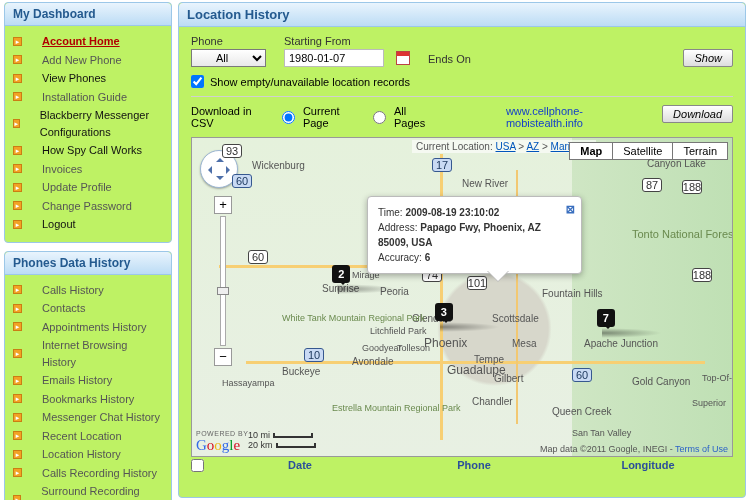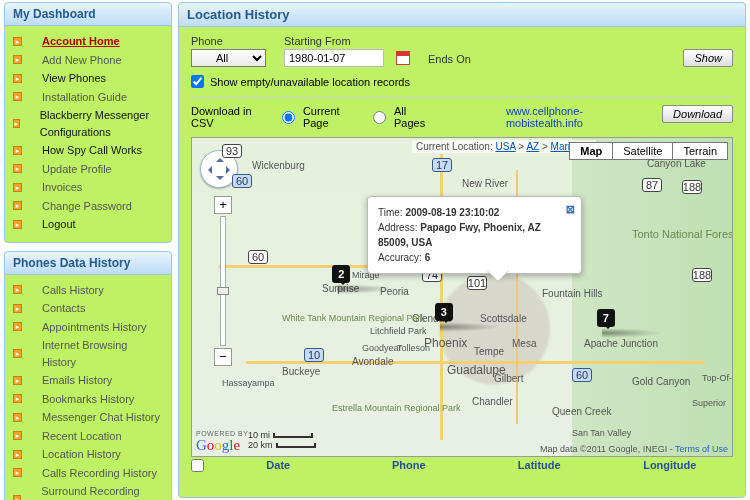--- a/index.html
+++ b/index.html
@@ -261,25 +261,25 @@
         <div class="nav-item strong">
           <span class="bullet">▸</span>
           <span>Blackberry Messenger Configurations</span>
         </div>
         <div class="nav-item strong">
           <span class="bullet">▸</span>
           <span>How Spy Call Works</span>
         </div>
         <div class="nav-item">
           <span class="bullet">▸</span>
+          <span>Invoices</span>
+        </div>
+        <div class="nav-item">
+          <span class="bullet">▸</span>
           <span>Update Profile</span>
-        </div>
-        <div class="nav-item">
-          <span class="bullet">▸</span>
-          <span>Invoices</span>
         </div>
         <div class="nav-item">
           <span class="bullet">▸</span>
           <span>Change Password</span>
         </div>
         <div class="nav-item strong">
           <span class="bullet">▸</span>
           <span>Logout</span>
         </div>
       </div>
@@ -421,22 +421,22 @@
 
       <div class="city-label" style="left:60px;top:22px;">Wickenburg</div>
       <div class="city-label" style="left:270px;top:40px;">New River</div>
       <div class="city-label" style="left:455px;top:20px;">Canyon Lake</div>
       <div class="city-label" style="left:440px;top:90px;font-size:11px;color:#6a8a4e;">Tonto National Forest</div>
       <div class="city-label" style="left:130px;top:145px;">Surprise</div>
       <div class="city-label" style="left:160px;top:132px;font-size:9px;">Mirage</div>
       <div class="city-label" style="left:188px;top:148px;">Peoria</div>
       <div class="city-label" style="left:220px;top:175px;">Glendale</div>
       <div class="city-label" style="left:232px;top:198px;font-size:12px;">Phoenix</div>
-      <div class="city-label" style="left:288px;top:175px;">Scottsdale</div>
-      <div class="city-label" style="left:282px;top:208px;">Tempe</div>
+      <div class="city-label" style="left:300px;top:175px;">Scottsdale</div>
+      <div class="city-label" style="left:282px;top:216px;">Tempe</div>
       <div class="city-label" style="left:320px;top:200px;">Mesa</div>
       <div class="city-label" style="left:350px;top:150px;">Fountain Hills</div>
       <div class="city-label" style="left:178px;top:188px;font-size:9px;">Litchfield Park</div>
       <div class="city-label" style="left:160px;top:218px;">Avondale</div>
       <div class="city-label" style="left:170px;top:205px;font-size:9px;">Goodyear</div>
       <div class="city-label" style="left:205px;top:205px;font-size:9px;">Tolleson</div>
       <div class="city-label" style="left:90px;top:228px;">Buckeye</div>
       <div class="city-label" style="left:255px;top:225px;font-size:12px;">Guadalupe</div>
       <div class="city-label" style="left:302px;top:235px;">Gilbert</div>
       <div class="city-label" style="left:280px;top:258px;">Chandler</div>
@@ -495,18 +495,17 @@
       <div class="map-credits">
         <span>Map data ©2011 Google, INEGI -</span> <a>Terms of Use</a>
       </div>
     </div>
 
 
     <div class="table-head">
       <div class="cb"><input type="checkbox" style=""></div>
       <div class="col">Date</div>
       <div class="col">Phone</div>
-      <div class="col">Latitude</div>
       <div class="col">Longitude</div>
     </div>
 
   </div>
 </div>
 
 </body></html>

